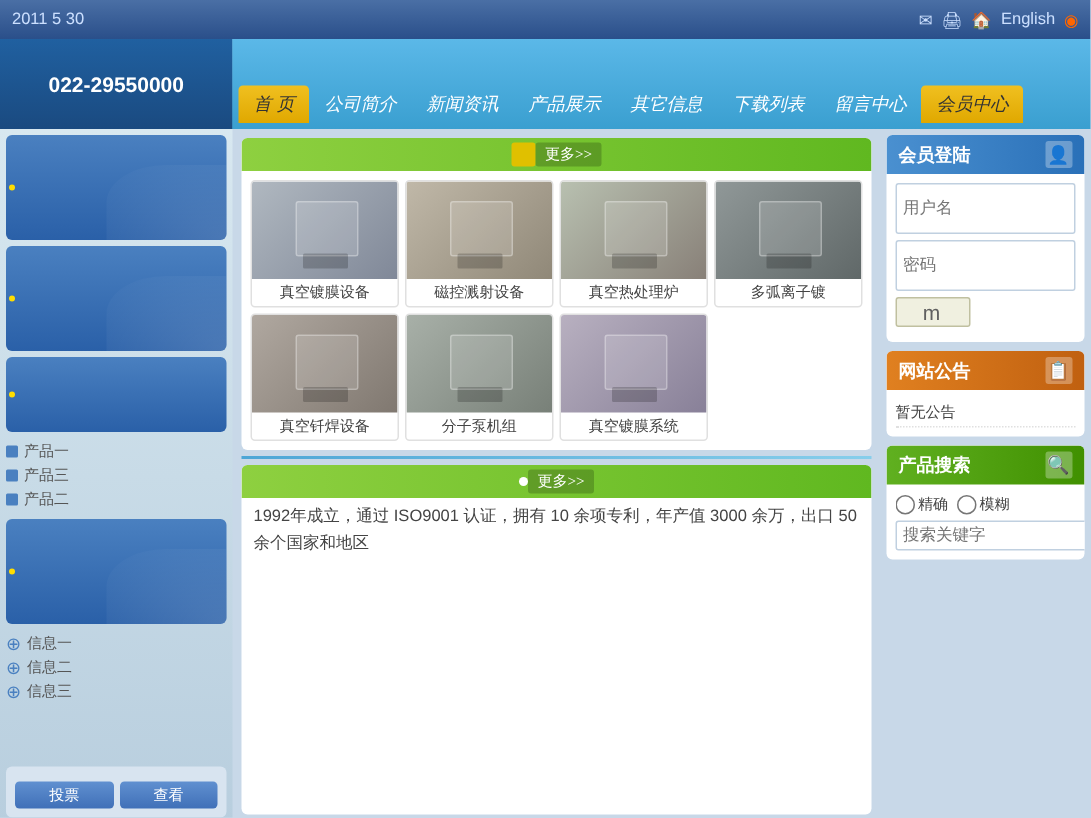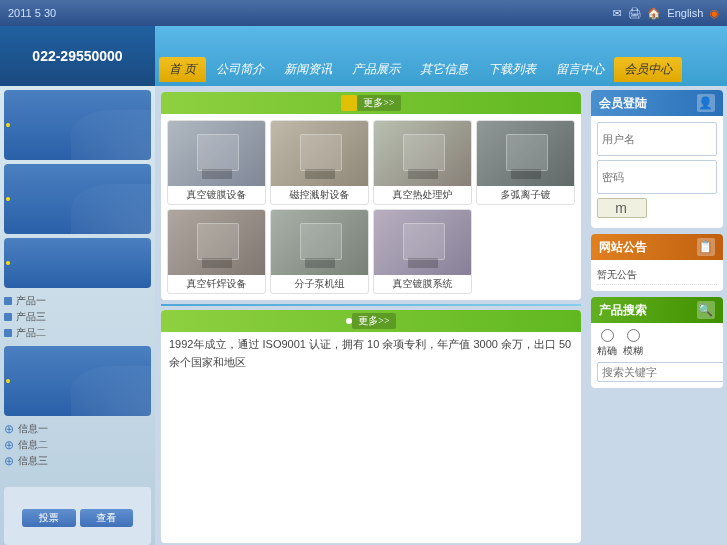--- a/index.html
+++ b/index.html
@@ -102,21 +102,21 @@
       position: absolute;
       right: 0; bottom: 0;
       width: 80px; height: 50px;
       background: radial-gradient(ellipse at right bottom, rgba(255,255,255,0.15), transparent);
       border-radius: 50% 0 0 0;
     }
 
     .sidebar-vote-area {
       background: #d8e4f0;
       border-radius: 4px;
-      padding: 18px;
+      padding: 6px;
       margin-top: auto;
     }
     .vote-buttons { display: flex; gap: 4px; margin-top: 4px; }
     .vote-btn {
       background: linear-gradient(to bottom, #6090d0, #4070b8);
       color: #fff;
       border: none;
       border-radius: 3px;
       padding: 2px 6px;
       font-size: 10px;
@@ -321,21 +321,21 @@
       text-overflow: ellipsis;
     }
 
     .search-options {
       display: flex;
       gap: 6px;
       margin-bottom: 4px;
       align-items: center;
     }
 
-    .search-option { font-size: 10px; color: #444; display: flex; align-items: center; gap: 2px; flex-direction: column; }
+    .search-option { font-size: 10px; color: #444; display: flex; align-items: center; gap: 2px; }
 
     .search-input-row {
       display: flex;
       gap: 2px;
     }
 
     .search-input {
       flex: 1;
       height: 20px;
       border: 1px solid #c0d0e0;

